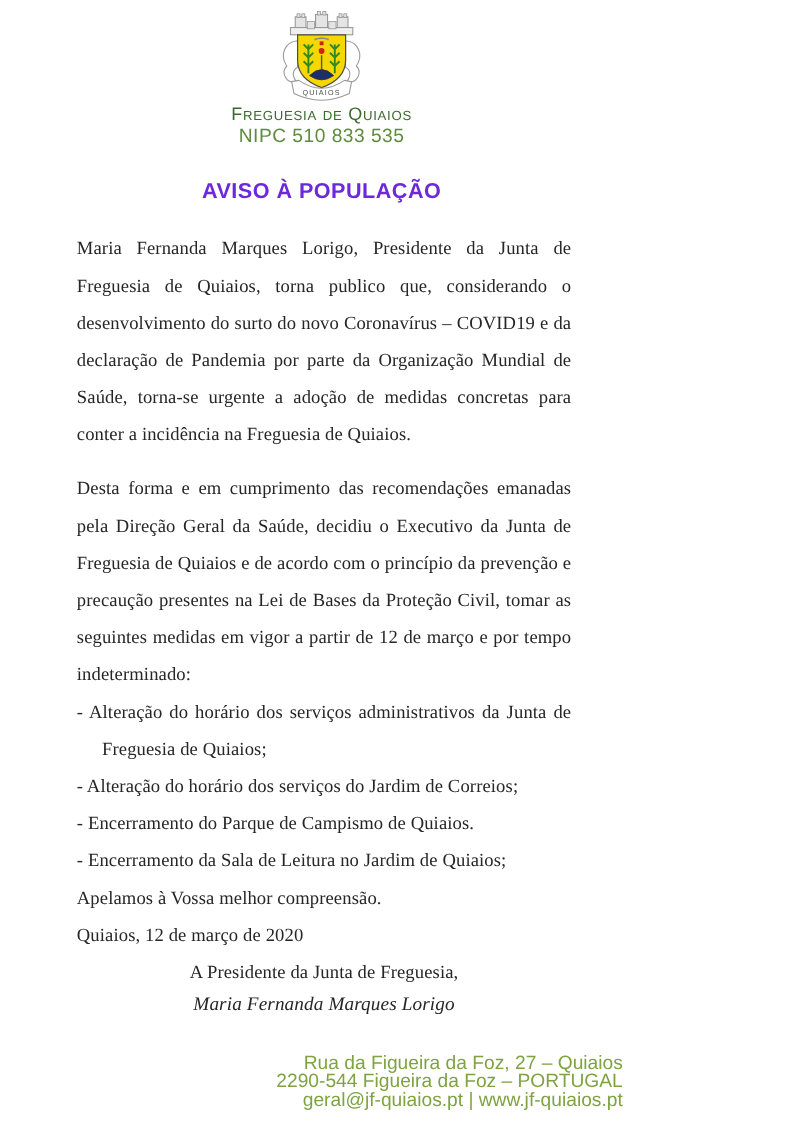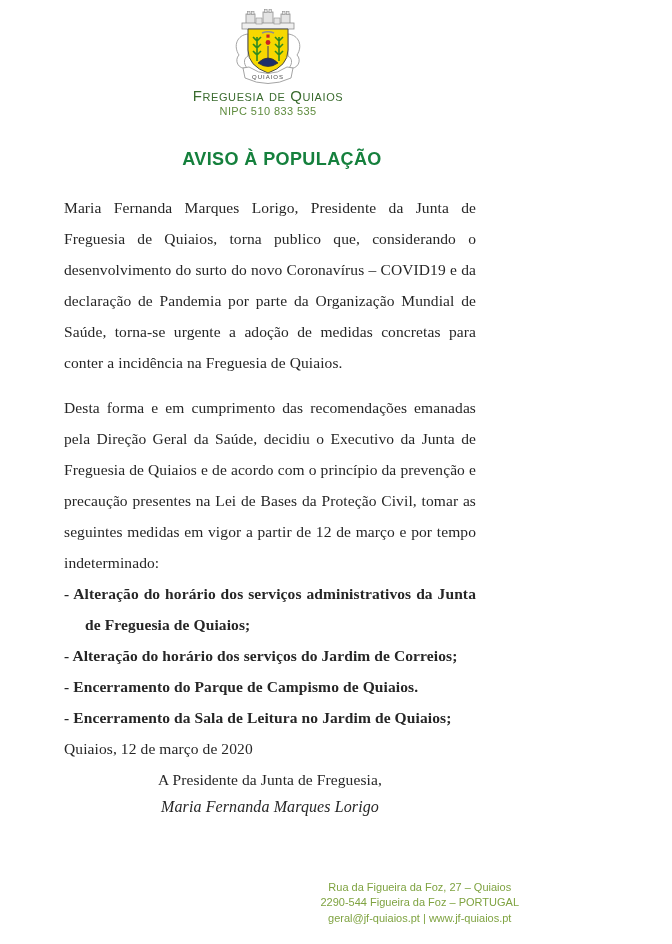--- a/index.html
+++ b/index.html
@@ -10,47 +10,47 @@
   
   .crest{position:absolute;top:8px;left:50%;transform:translateX(-50%);}
   .org-name{
     position:absolute;top:87px;left:0;width:100%;text-align:center;
     font-family:"Liberation Sans","DejaVu Sans",sans-serif;font-variant:small-caps;
     font-size:15px;letter-spacing:.6px;color:#3a6b2e;font-weight:500;
   }
   .nipc{
     position:absolute;top:105px;left:0;width:100%;text-align:center;
     font-family:"Liberation Sans","DejaVu Sans",sans-serif;
-    font-size:11px;letter-spacing:.4px;color:#5f8c3e;
+    font-size:16px;letter-spacing:.4px;color:#5f8c3e;
   }
   
   .notice-title{
     position:absolute;top:149px;left:0;width:100%;text-align:center;
     font-family:"Liberation Sans","DejaVu Sans",sans-serif;
-    font-weight:700;font-size:18px;letter-spacing:.4px;color:#15803d;margin-left:14px;
+    font-weight:700;font-size:18px;letter-spacing:.4px;color:#6d28d9;
   }
   
   .body-text{
     position:absolute;left:64px;right:60px;top:192px;
     font-size:15.5px;line-height:31px;text-align:justify;letter-spacing:.1px;
   }
   .body-text p{margin:0 0 14px 0;}
   .body-text p.no-gap{margin-bottom:0;}
   ul.measures{list-style:none;margin:0;padding:0;}
-  ul.measures li{padding-left:21px;text-indent:-21px;font-weight:bold;}
+  ul.measures li{padding-left:21px;text-indent:-21px;}
   ul.measures li::before{content:"- ";}
   .closing{margin-top:26px;}
   .dateline{margin-top:26px;}
   .sig-role{margin-top:24px;text-align:center;}
   .sig-name{text-align:center;font-style:italic;font-size:16px;line-height:24px;}
   
   .footer{
-    position:absolute;right:17px;top:880px;text-align:center;
+    position:absolute;right:17px;top:880px;text-align:right;
     font-family:"Liberation Sans","DejaVu Sans",sans-serif;
-    font-size:11px;line-height:14.5px;color:#7fa341;
+    font-size:16px;line-height:14.5px;color:#7fa341;
   }
   .footer .group{margin:0 0 2px 0;}
 </style>
 </head>
 <body>
 
 <div class="page">
 
   <svg class="crest" width="84" height="78" viewBox="0 0 84 78">
 
@@ -102,20 +102,21 @@
 
   <div class="body-text">
     <p>Maria Fernanda Marques Lorigo, Presidente da Junta de Freguesia de Quiaios, torna publico que, considerando o desenvolvimento do surto do novo Coronavírus – COVID19 e da declaração de Pandemia por parte da Organização Mundial de Saúde, torna-se urgente a adoção de medidas concretas para conter a incidência na Freguesia de Quiaios.</p>
     <p class="no-gap">Desta forma e em cumprimento das recomendações emanadas pela Direção Geral da Saúde, decidiu o Executivo da Junta de Freguesia de Quiaios e de acordo com o princípio da prevenção e precaução presentes na Lei de Bases da Proteção Civil, tomar as seguintes medidas em vigor a partir de 12 de março e por tempo indeterminado:</p>
     <ul class="measures">
       <li>Alteração do horário dos serviços administrativos da Junta de Freguesia de Quiaios;</li>
       <li>Alteração do horário dos serviços do Jardim de Correios;</li>
       <li>Encerramento do Parque de Campismo de Quiaios.</li>
       <li>Encerramento da Sala de Leitura no Jardim de Quiaios;</li>
     </ul>
+    <p class="closing no-gap">Apelamos à Vossa melhor compreensão.</p>
     <p class="dateline no-gap">Quiaios, 12 de março de 2020</p>
     <p class="sig-role no-gap">A Presidente da Junta de Freguesia,</p>
     <p class="sig-name no-gap">Maria Fernanda Marques Lorigo</p>
   </div>
 
   <div class="footer">
     <div class="group">
       <div>Rua da Figueira da Foz, 27 – Quiaios</div>
       <div>2290-544 Figueira da Foz – PORTUGAL</div>
     </div>

